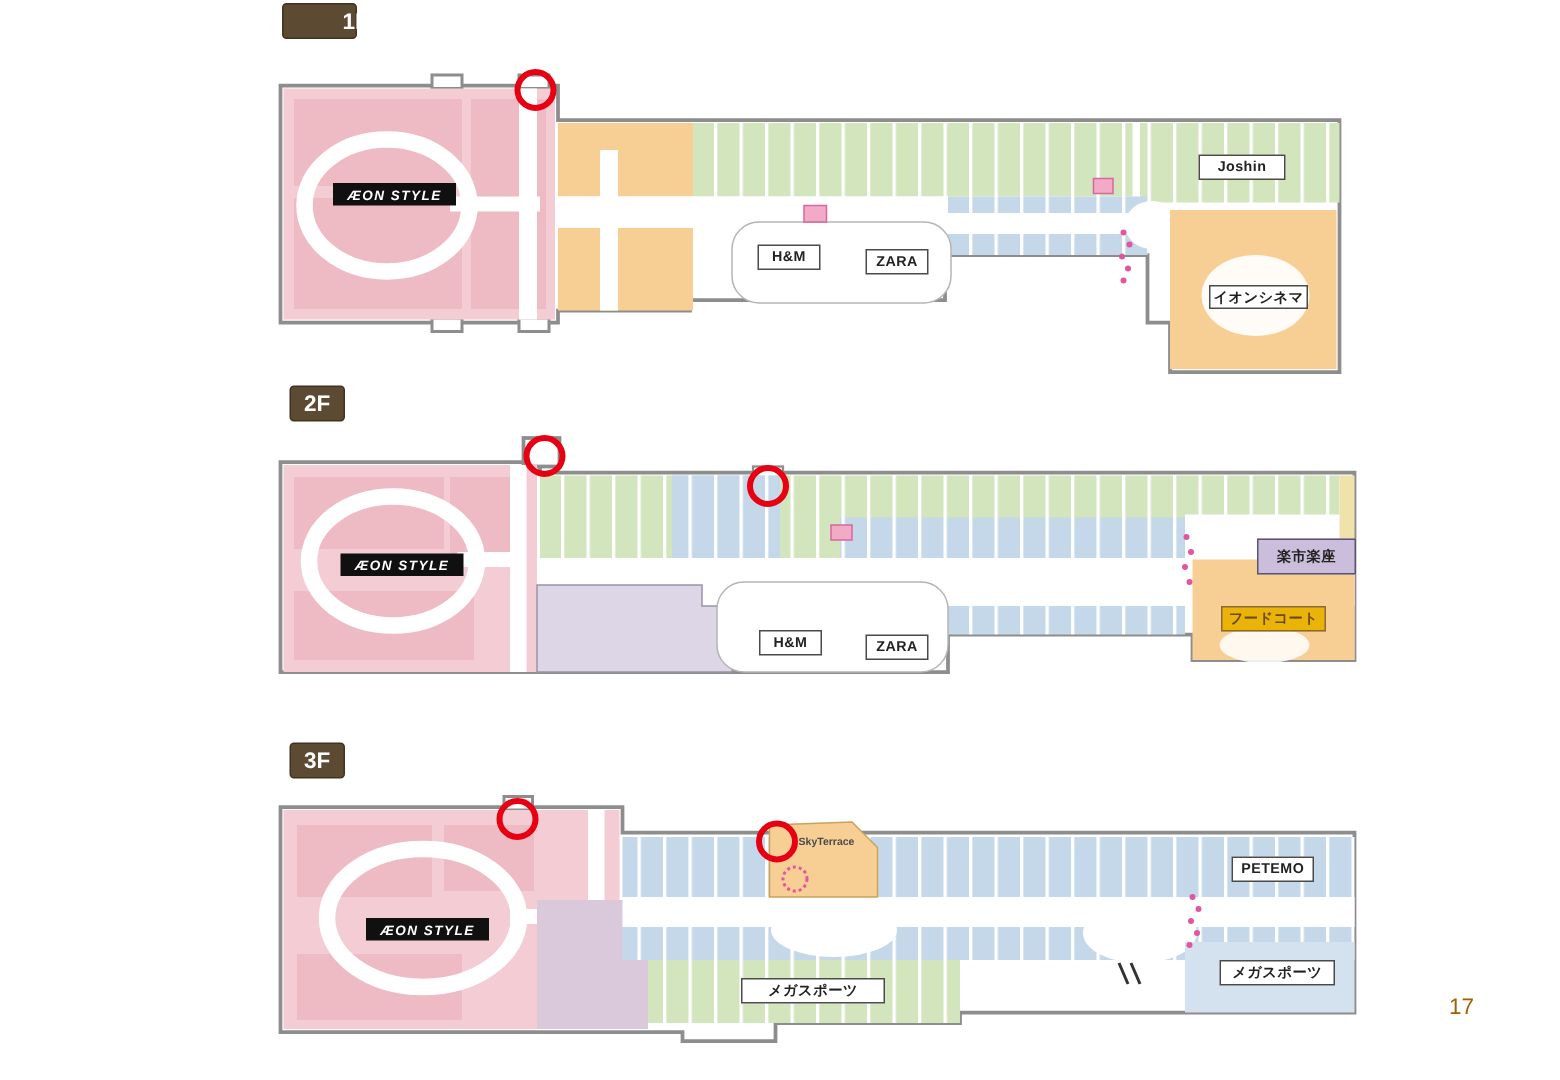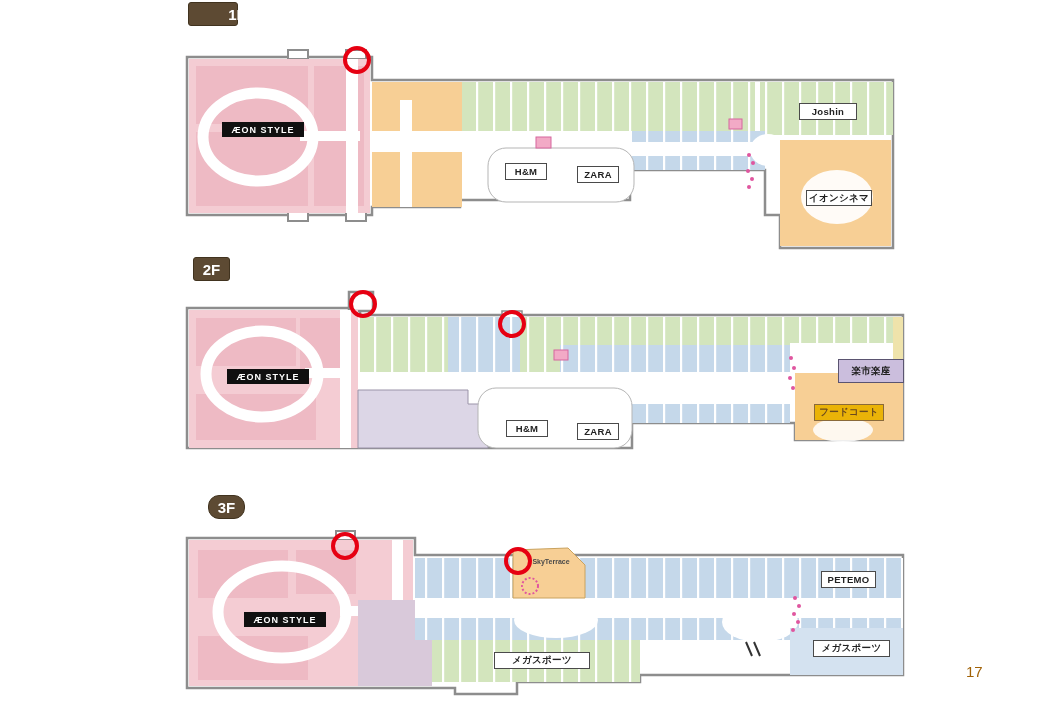--- a/index.html
+++ b/index.html
@@ -30,21 +30,21 @@
     border:1.3px solid #4a4a4a;
     font:bold 9.5px "Liberation Sans",sans-serif;
     color:#222222;
     box-sizing:border-box;
     letter-spacing:0.3px;
     white-space:nowrap;
     z-index:3;
   }
   .lbl.dark{
     background:#101010;color:#ffffff;border:none;
-    letter-spacing:1px;font-size:9px;
+    font-style:italic;letter-spacing:1px;font-size:9px;
   }
   .lbl.purple{background:#cbbedd;border:1.3px solid #5a5470;}
   .lbl.cream{background:#eab308;border:1.3px solid #8a6a3a;color:#6b4a1f;}
   .lbl.tiny{border:none;background:transparent;font-size:7px;color:#4a4a4a;letter-spacing:0;}
   #markers-layer{position:absolute;left:0;top:0;width:100%;height:100%;z-index:5;pointer-events:none;}
   .red-marker{
     position:absolute;
     border:4px solid #e60012;
     border-radius:50%;
     box-sizing:border-box;
@@ -183,21 +183,21 @@
         <circle cx="794" cy="614" r="2"></circle>
           <circle cx="798" cy="622" r="2"></circle>
           <circle cx="793" cy="630" r="2"></circle>
       </g>
       <path d="M746,642 L752,656 M754,642 L760,656" stroke="#333333" stroke-width="2" fill="none"></path>
     </g>
   </svg>
 
   <div class="floor-badge" style="left:188px;top:2px;padding-left:48px;">1F</div>
   <div class="floor-badge" style="left:193px;top:257px;">2F</div>
-  <div class="floor-badge" style="left:208px;top:495px;border-radius:11px;">3F</div>
+  <div class="floor-badge" style="left:193px;top:495px;">3F</div>
 
   <div>
     <div class="lbl dark" style="left:222px;top:122px;width:82px;height:15px;">ÆON STYLE</div>
     <div class="lbl" style="left:505px;top:163px;width:42px;height:17px;">H&amp;M</div>
     <div class="lbl" style="left:577px;top:166px;width:42px;height:17px;">ZARA</div>
     <div class="lbl" style="left:799px;top:103px;width:58px;height:17px;">Joshin</div>
     <div class="lbl" style="left:806px;top:190px;width:66px;height:16px;">イオンシネマ</div>
   </div>
 
   <div>

